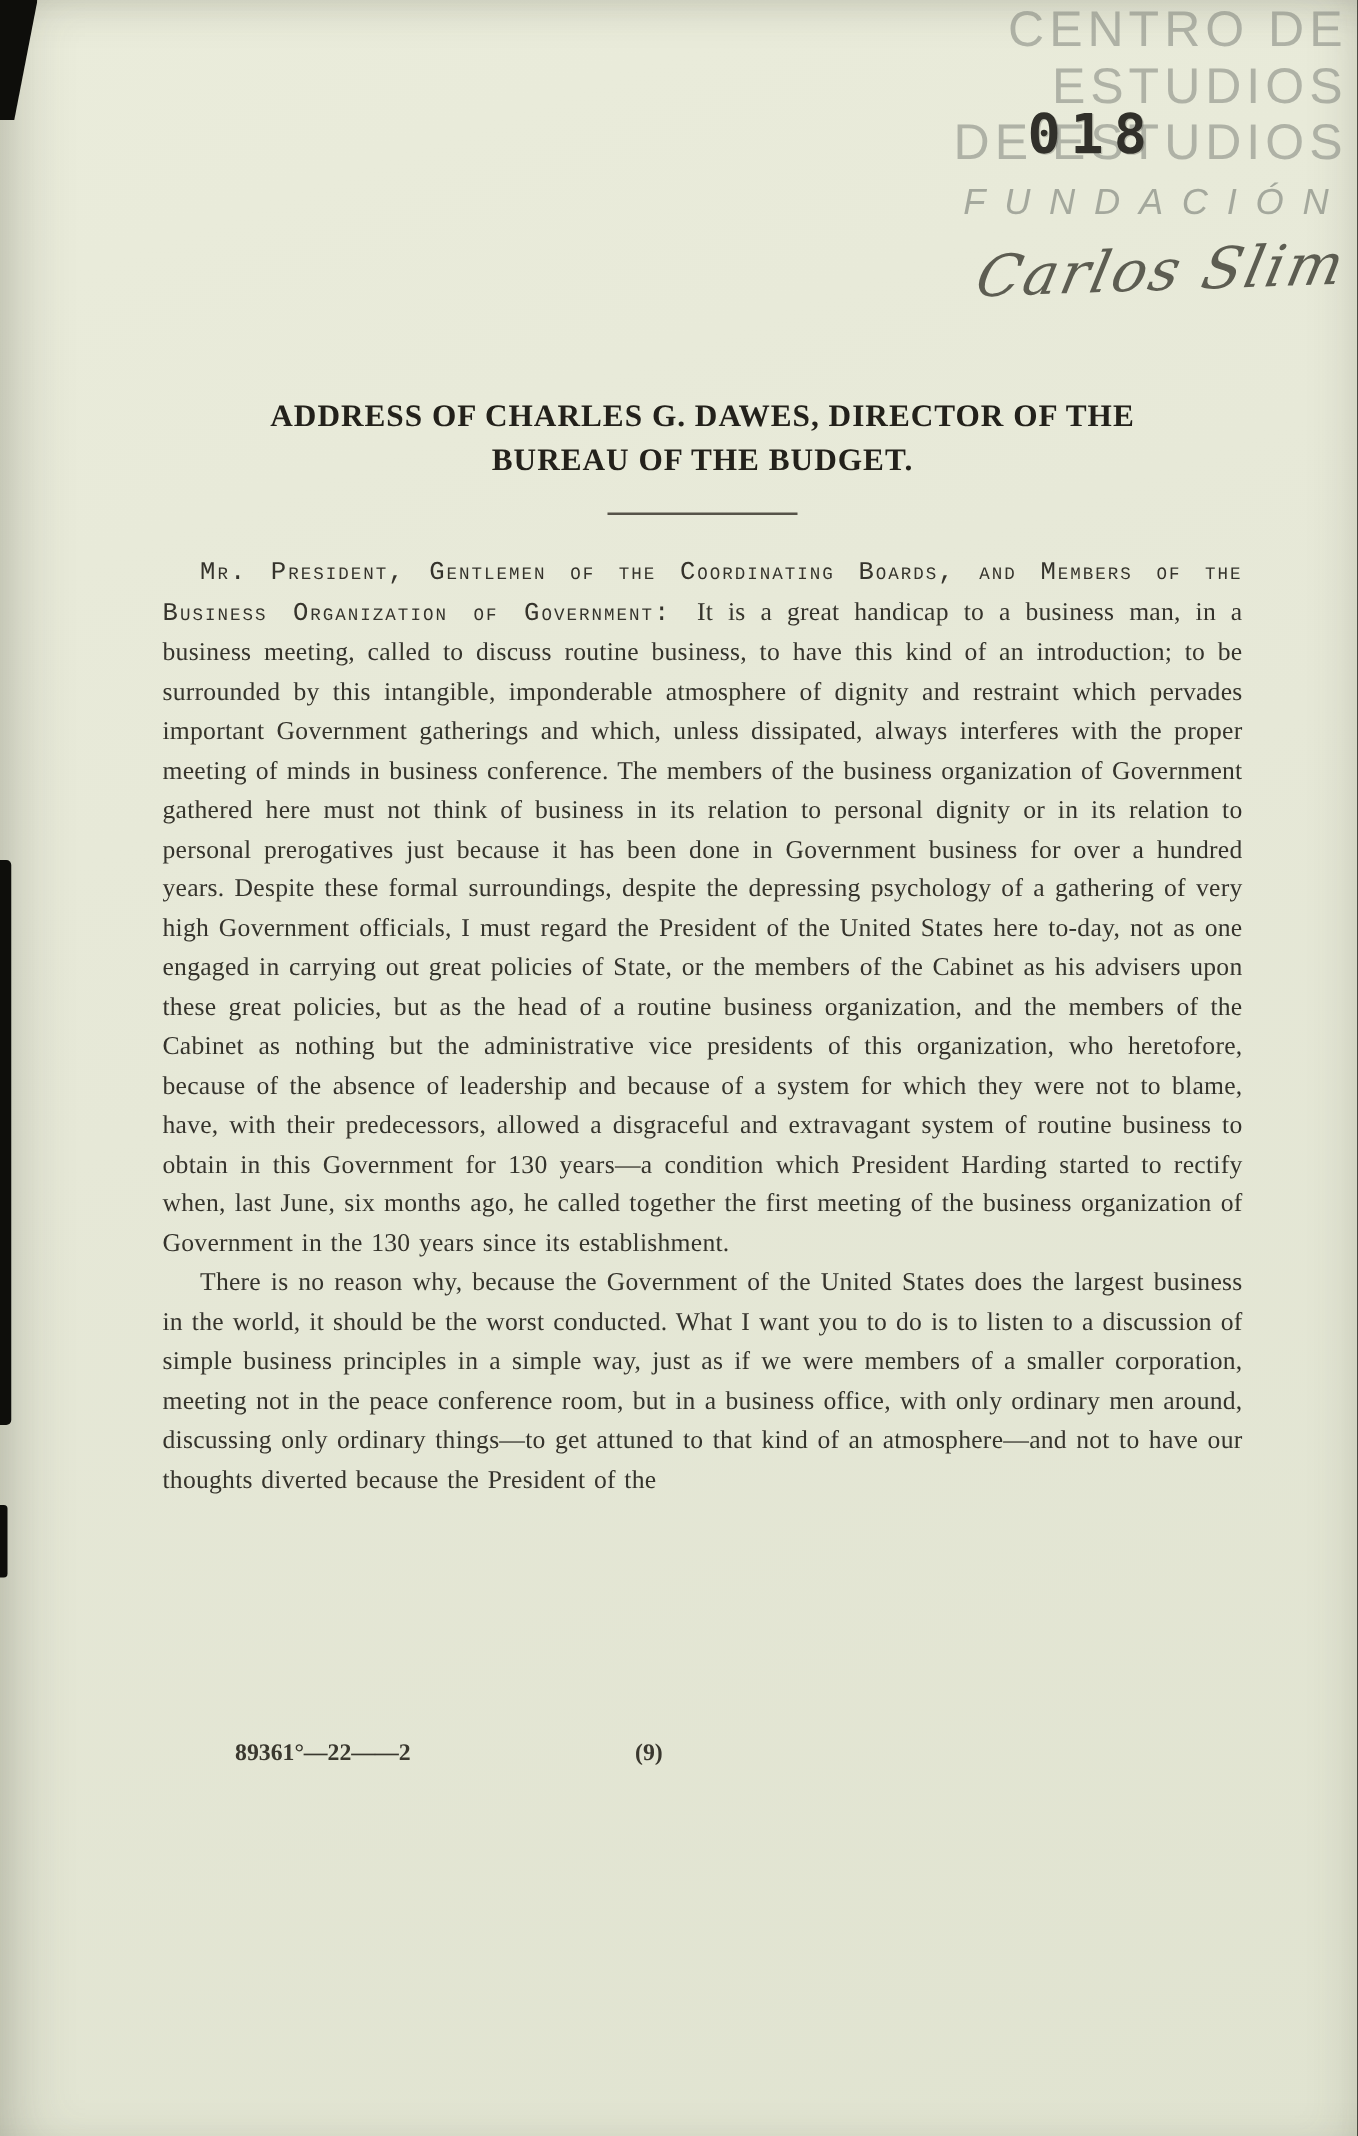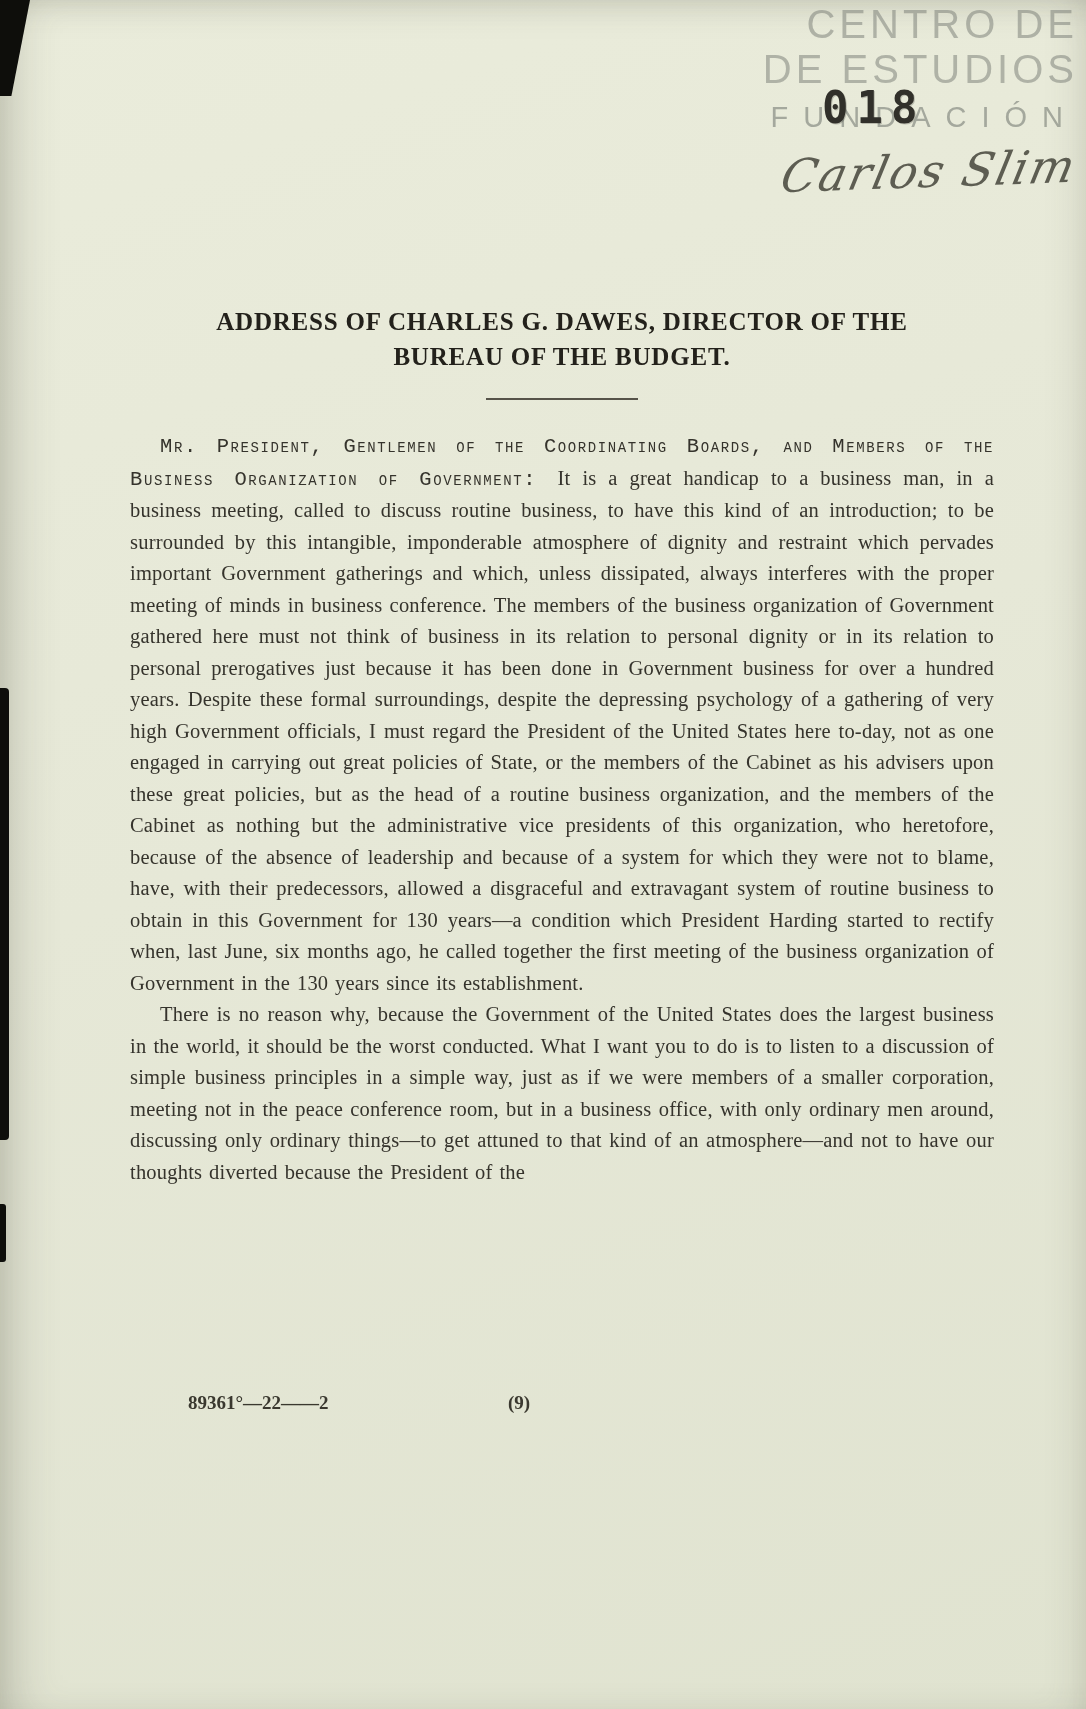--- a/index.html
+++ b/index.html
@@ -40,20 +40,21 @@
     letter-spacing: 4px;
     font-weight: 400;
     color: rgba(127, 132, 124, 0.55);
   }
   .wm-foundation {
     margin-top: 8px;
     font-size: 29px;
     line-height: 34px;
     letter-spacing: 15px;
     color: rgba(122, 127, 119, 0.62);
+    font-style: italic;
   }
   .wm-signature {
     margin-top: 6px;
     margin-right: 2px;
     font-family: "DejaVu Serif", serif;
     font-style: italic;
     font-size: 46px;
     line-height: 52px;
     letter-spacing: 2px;
     color: rgba(62, 62, 53, 0.82);
@@ -75,21 +76,21 @@
 
   
   .content {
     position: absolute;
     left: 130px;
     right: 92px;
     top: 300px;
     color: #35332c;
   }
   .title {
-    margin: 4px 0 0 0;
+    margin: 16px 0 0 0;
     text-align: center;
     font-size: 25px;
     font-weight: 700;
     line-height: 35px;
     letter-spacing: 0.8px;
     color: #23211b;
   }
   .title-line { display: block; }
   .divider {
     width: 152px;
@@ -130,20 +131,21 @@
 <body>
 
 <div class="page">
 
   <div class="artifact artifact-corner"></div>
   <div class="artifact artifact-strip-a"></div>
   <div class="artifact artifact-strip-b"></div>
 
   <div class="watermark">
     <div class="wm-line">CENTRO DE</div>
+    <div class="wm-line">ESTUDIOS</div>
     <div class="wm-line">DE ESTUDIOS</div>
     <div class="wm-foundation">FUNDACIÓN</div>
     <div class="wm-signature">Carlos Slim</div>
   </div>
 
   <div class="stamp">018</div>
 
   <div class="content">
     <h1 class="title">
       <span class="title-line">ADDRESS OF CHARLES G. DAWES, DIRECTOR OF THE</span>

